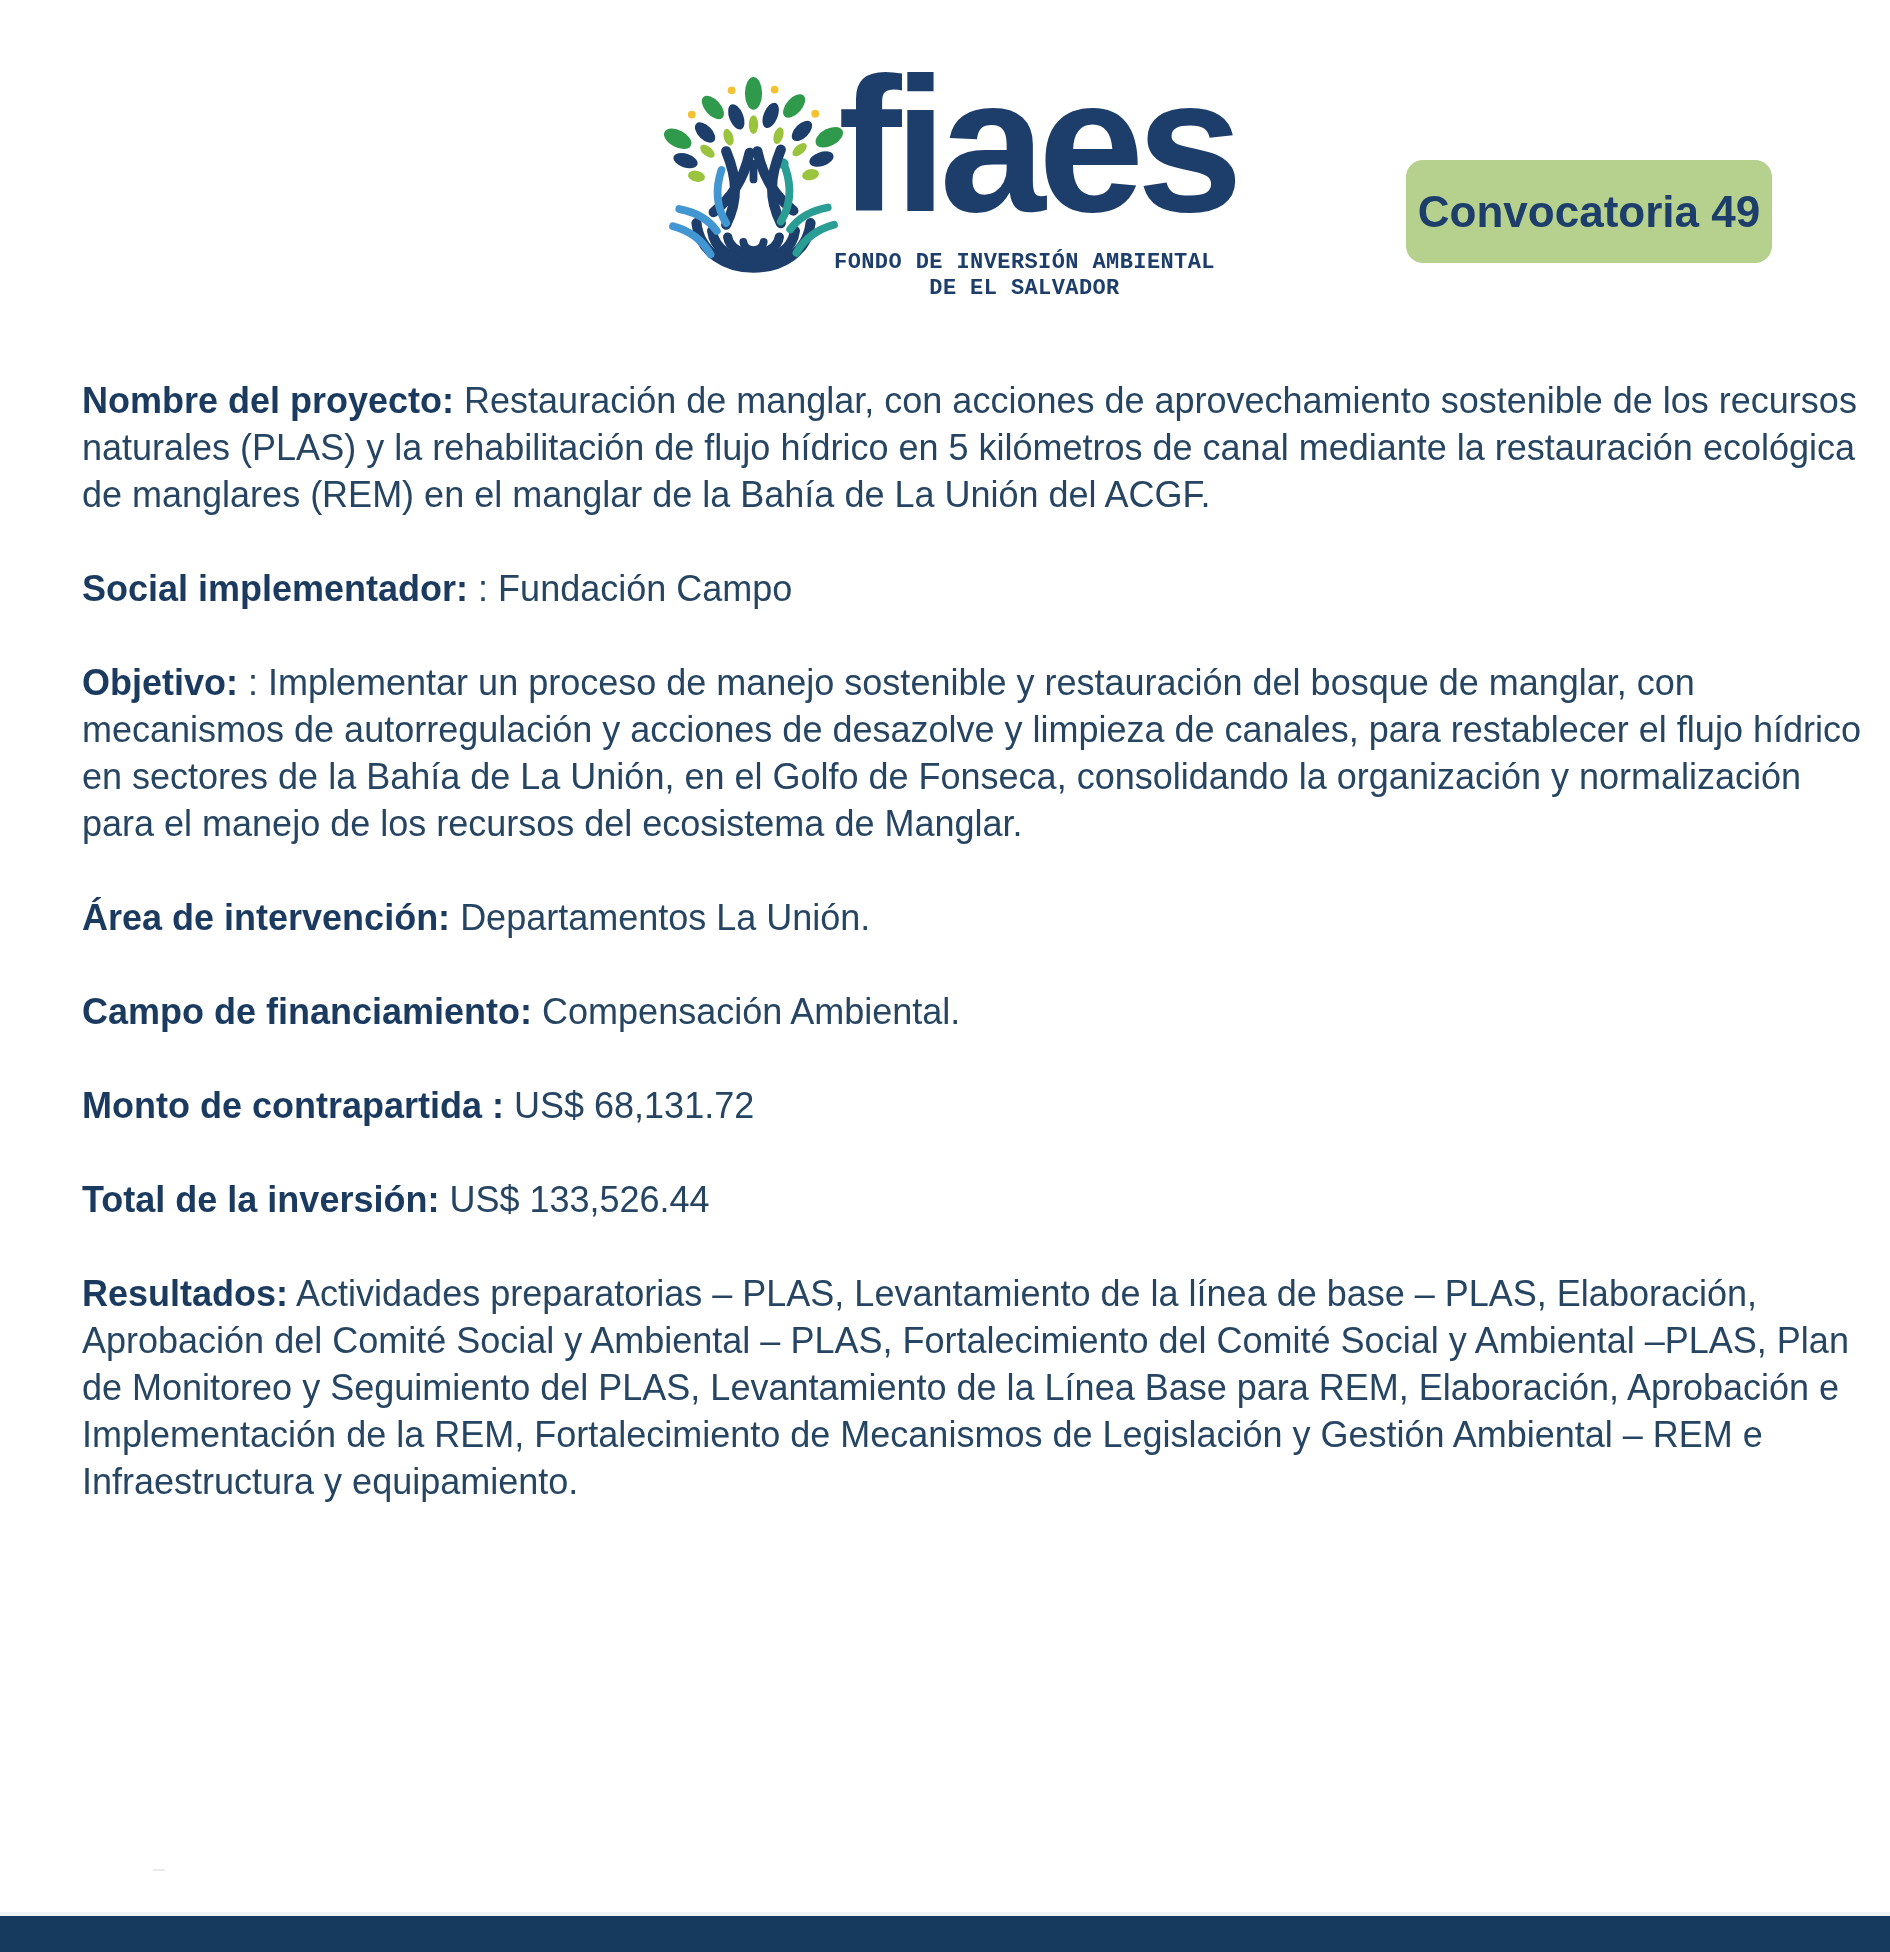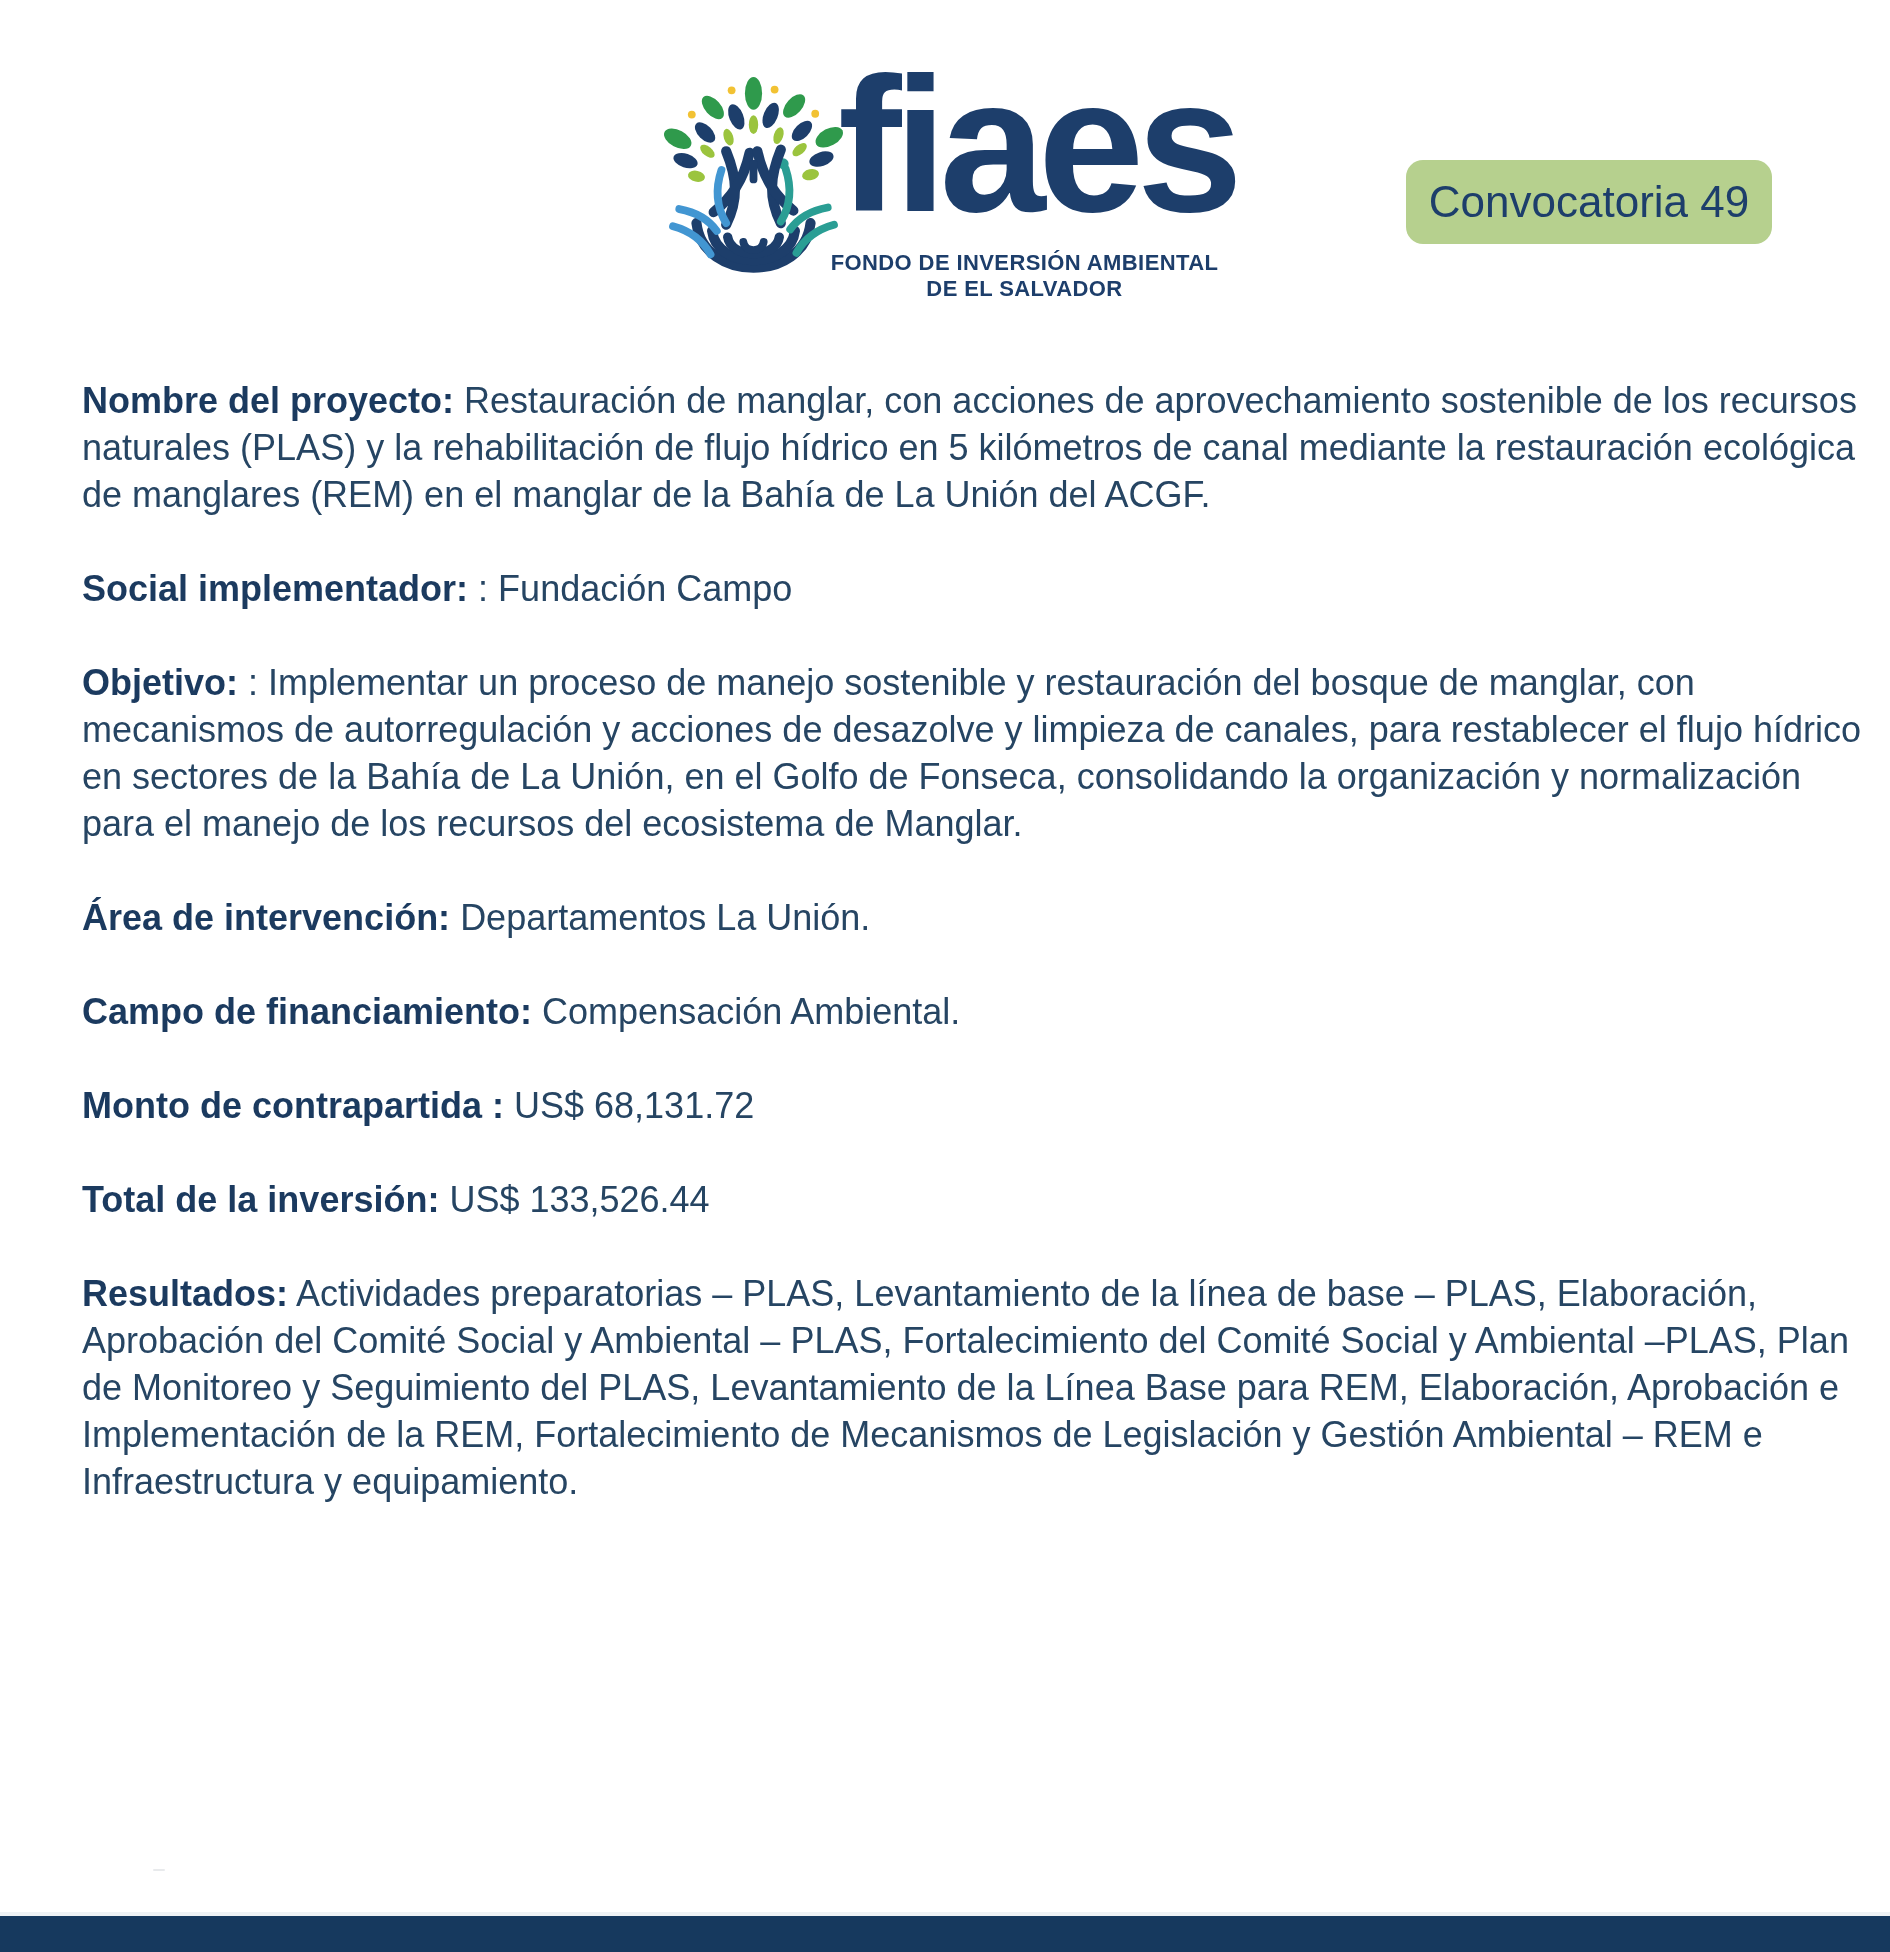--- a/index.html
+++ b/index.html
@@ -30,32 +30,33 @@
   .logo-sub{
     position:absolute;
     left:830px; top:250px;
     width:389px;
     text-align:center;
     color:#1d3e6b;
     font-weight:bold;
     font-size:22px;
     line-height:26px;
     letter-spacing:0.4px;
+    font-family:Liberation Mono, monospace;
   }
   .badge{
     position:absolute;
     left:1406px; top:160px;
-    width:366px; height:84px;
+    width:366px; height:103px;
     background:#b6d08e;
     border-radius:17px;
     display:flex;
     align-items:center;
     justify-content:center;
     color:#1d3e6b;
-    font-weight:normal;
+    font-weight:bold;
     font-size:44px;
   }
   
   .content{
     position:absolute;
     top:377px; left:57px;
     width:1779px;
     color:#264563;
     font-size:36px;
     line-height:47px;

